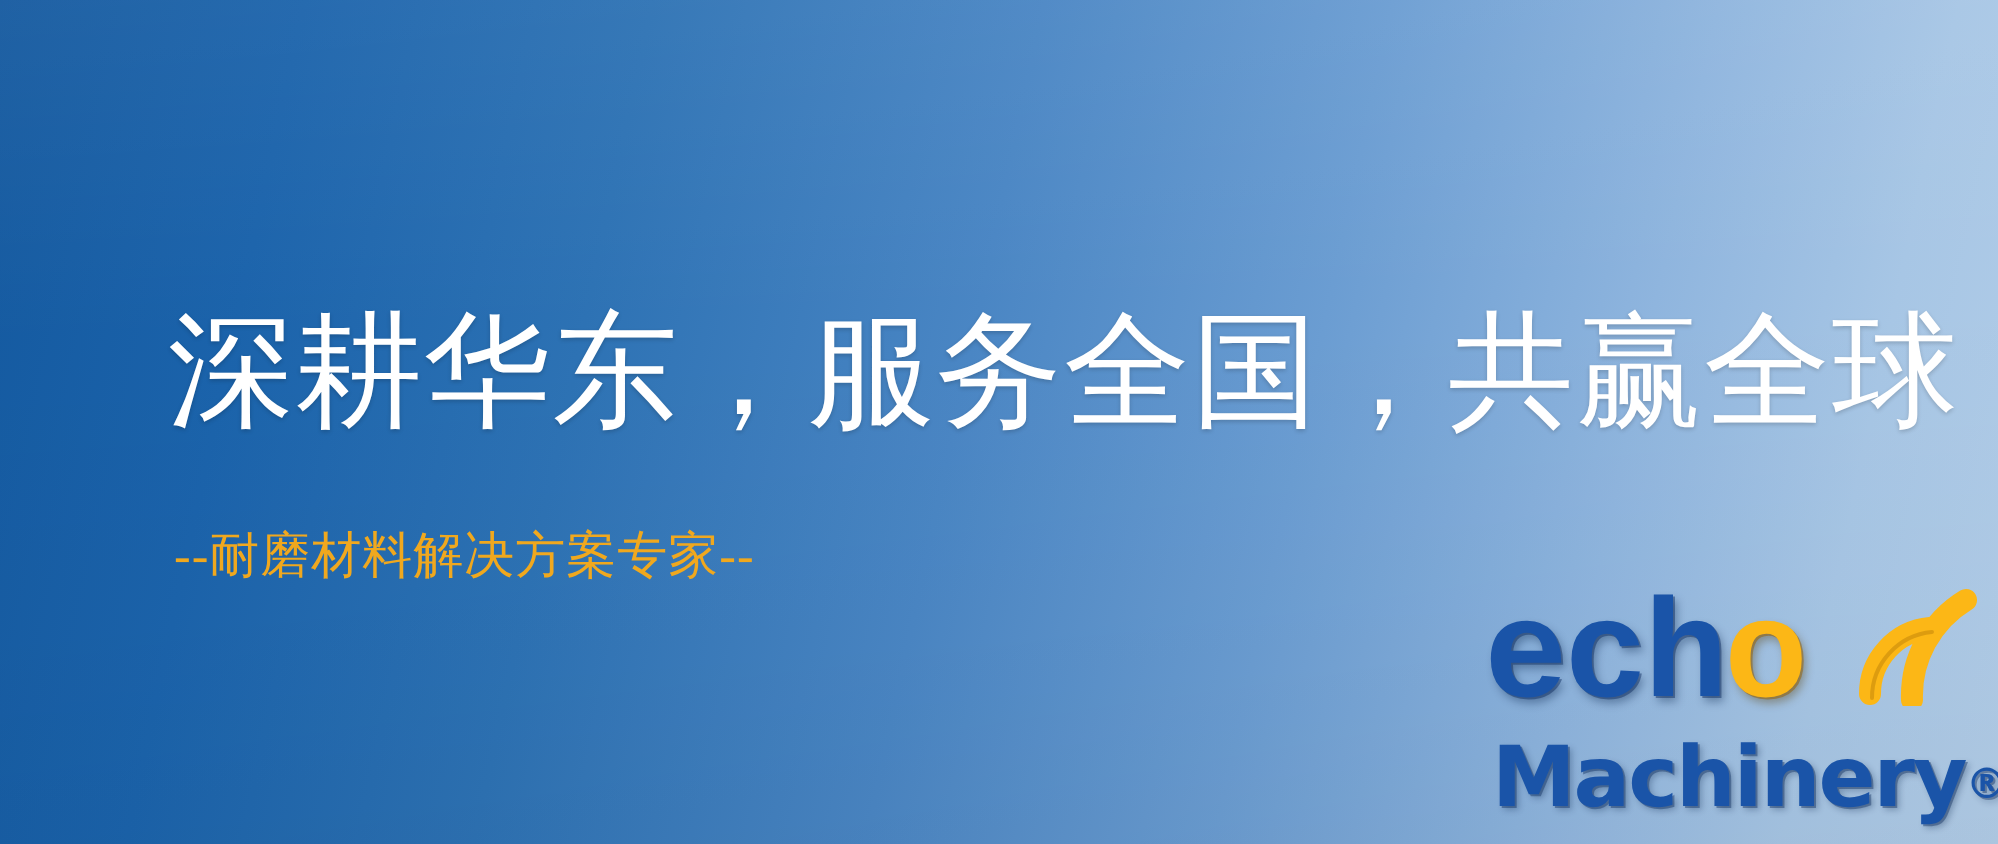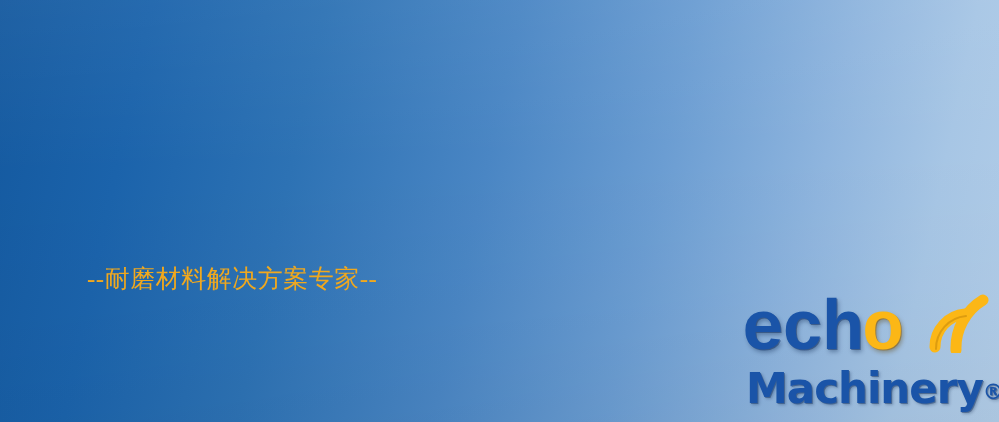--- a/index.html
+++ b/index.html
@@ -137,20 +137,21 @@
     letter-spacing: 0;
   }
 </style>
 </head>
 <body>
 
 <div id="banner">
 
   <div id="banner-sheen"></div>
 
+  <div id="headline">深耕华东，服务全国，共赢全球</div>
 
   <div id="subtitle">--耐磨材料解决方案专家--</div>
 
   <div id="logo">
 
     <div id="logo-wordmark">
       <span class="logo-echo-blue">ech</span><span class="logo-echo-gold">o</span>
     </div>
 
     <svg id="logo-signal" viewBox="0 0 66 62">

